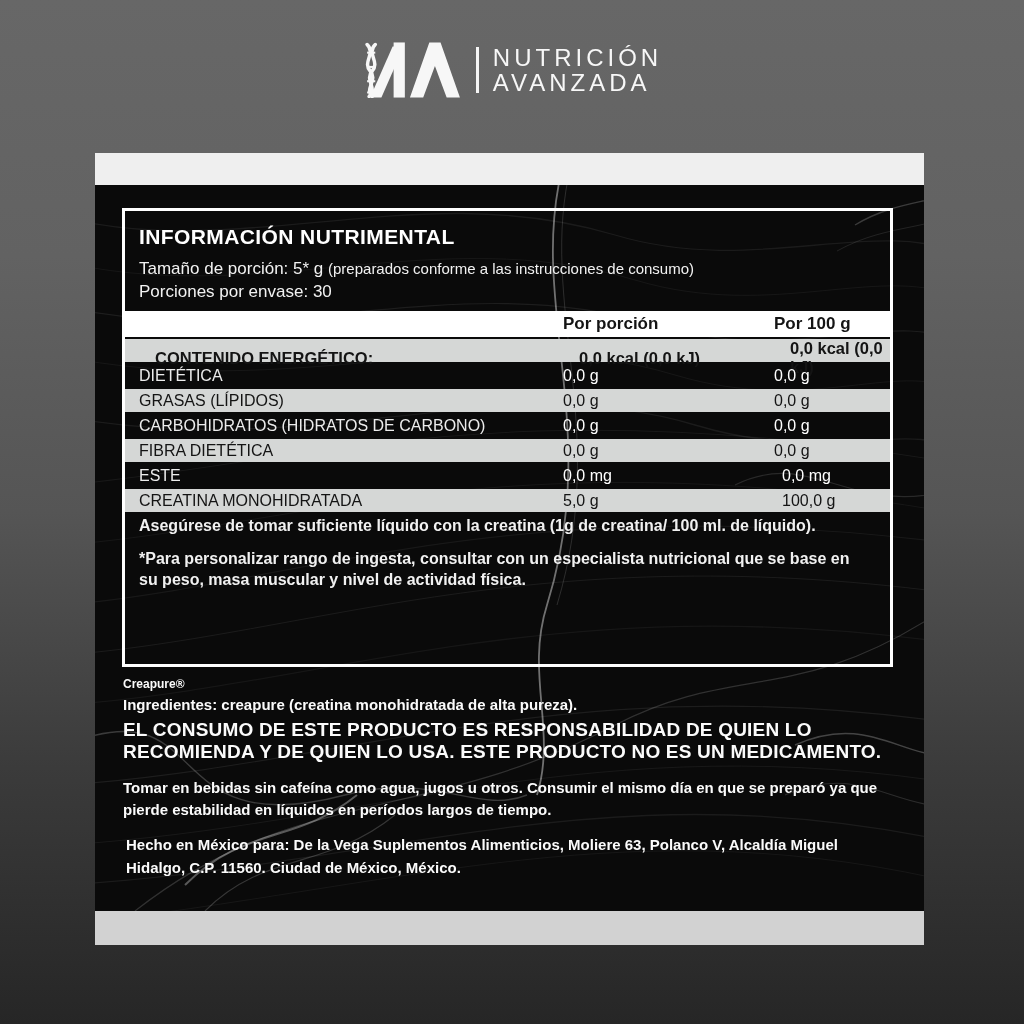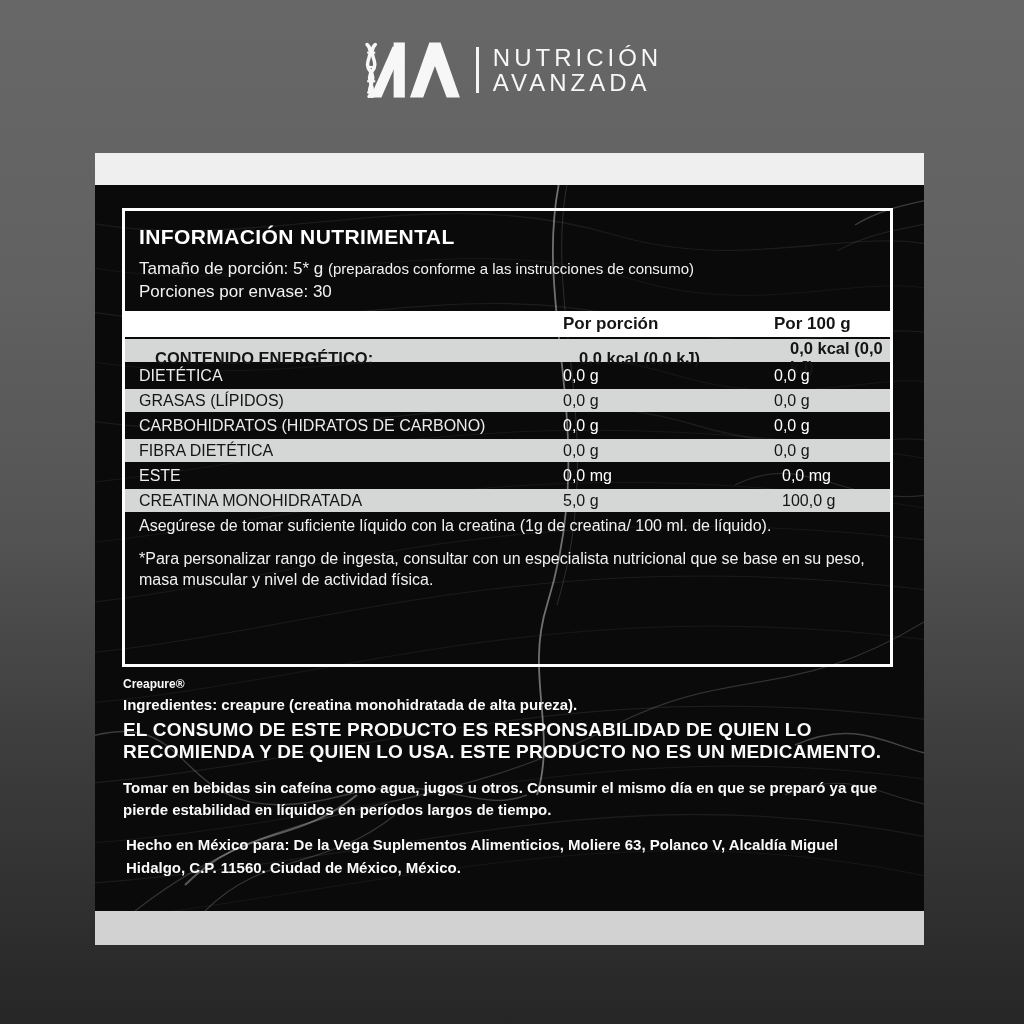--- a/index.html
+++ b/index.html
@@ -29,21 +29,21 @@
   .ntable{position:absolute;left:0;top:100px;right:0;}
   .trow{display:grid;grid-template-columns:418px 191px 1fr;align-items:center;height:23px;margin-bottom:2px;font-size:16px;color:#141414;gap:20px;}
   .trow .tlabel{padding-left:14px;white-space:nowrap;}
   .trow.head{height:26px;background:#ffffff;font-weight:700;font-size:17px;}
   .trow.light{background:#d5d7d6;}
   .trow.dark{background:transparent;color:#ececec;}
   .trow.dark .tval{color:#ffffff;}
   .trow.strong{font-weight:700;font-size:16.5px;padding-left:16px;}
   
   .notes{position:absolute;left:14px;top:304px;right:22px;color:#f1f1f1;font-size:16px;line-height:22px;}
-  .notes p{margin:0;}
+  .notes p{margin:0;font-weight:bold;}
   .notes p + p{}
   .notes p:last-child{line-height:21px;margin-top:11px;}
   
   .footer{position:absolute;left:28px;top:492px;width:766px;color:#fbfbfb;font-weight:700;}
   .f-creapure{font-size:12px;}
   .f-ingredients{font-size:15px;margin-top:5px;}
   .f-disclaimer{font-size:19px;margin-top:6px;line-height:22px;letter-spacing:.2px;}
   .f-usage{font-size:15px;margin-top:14px;line-height:22px;}
   .f-manufacturer{font-size:15px;margin-top:12px;line-height:23px;padding-left:3px;}
 </style>

